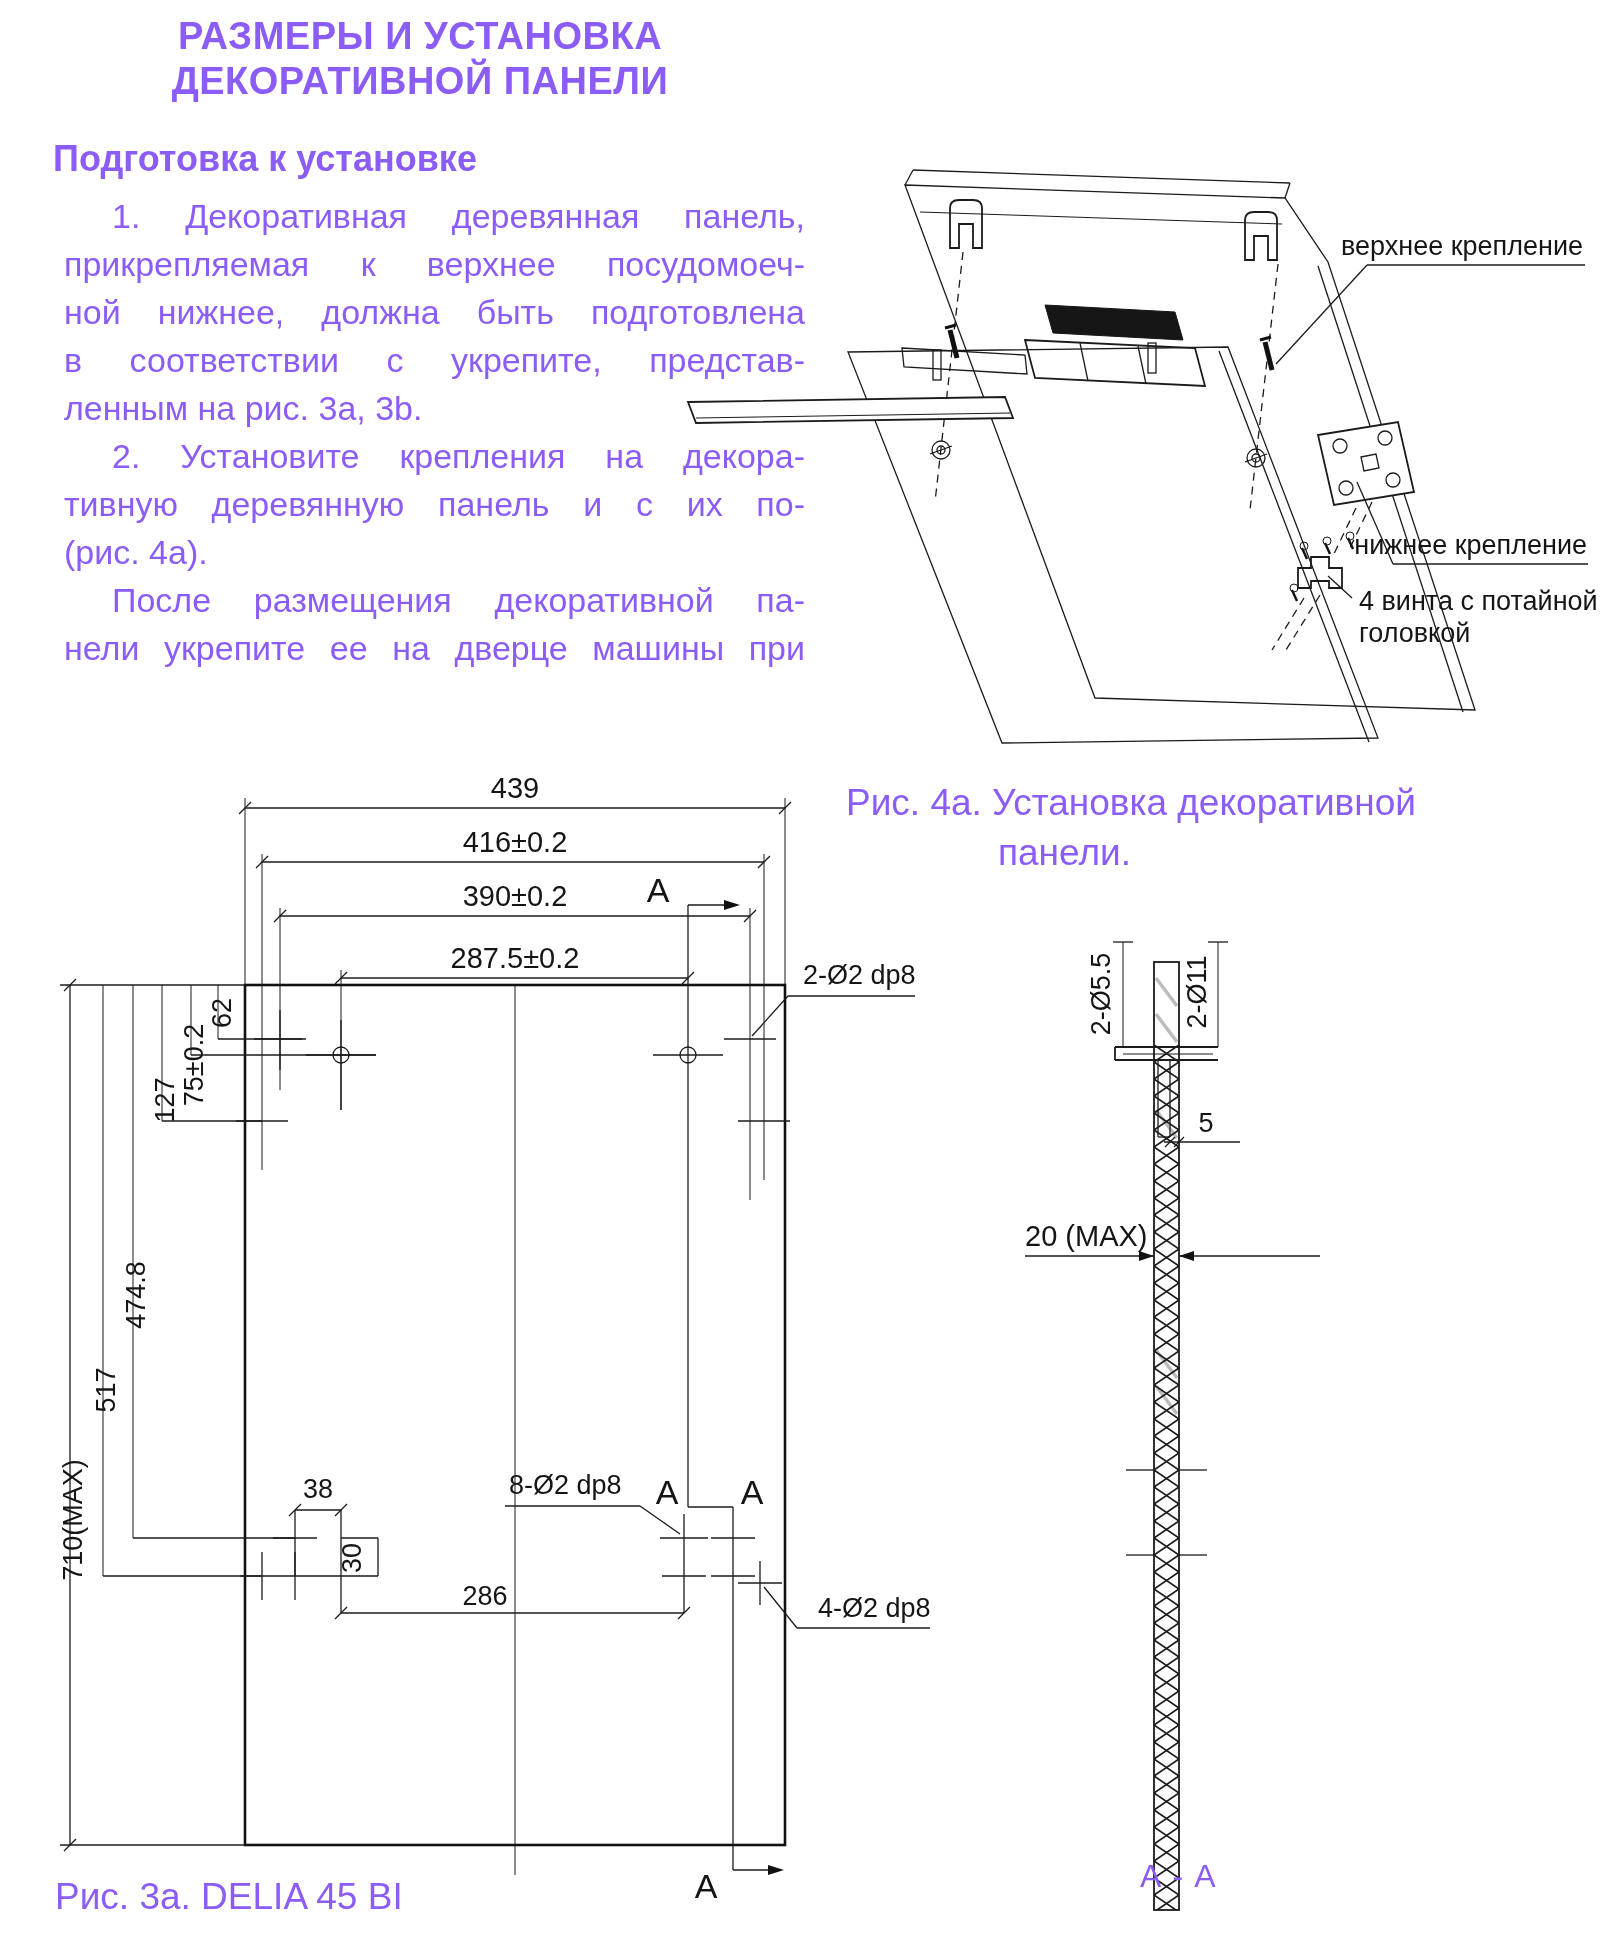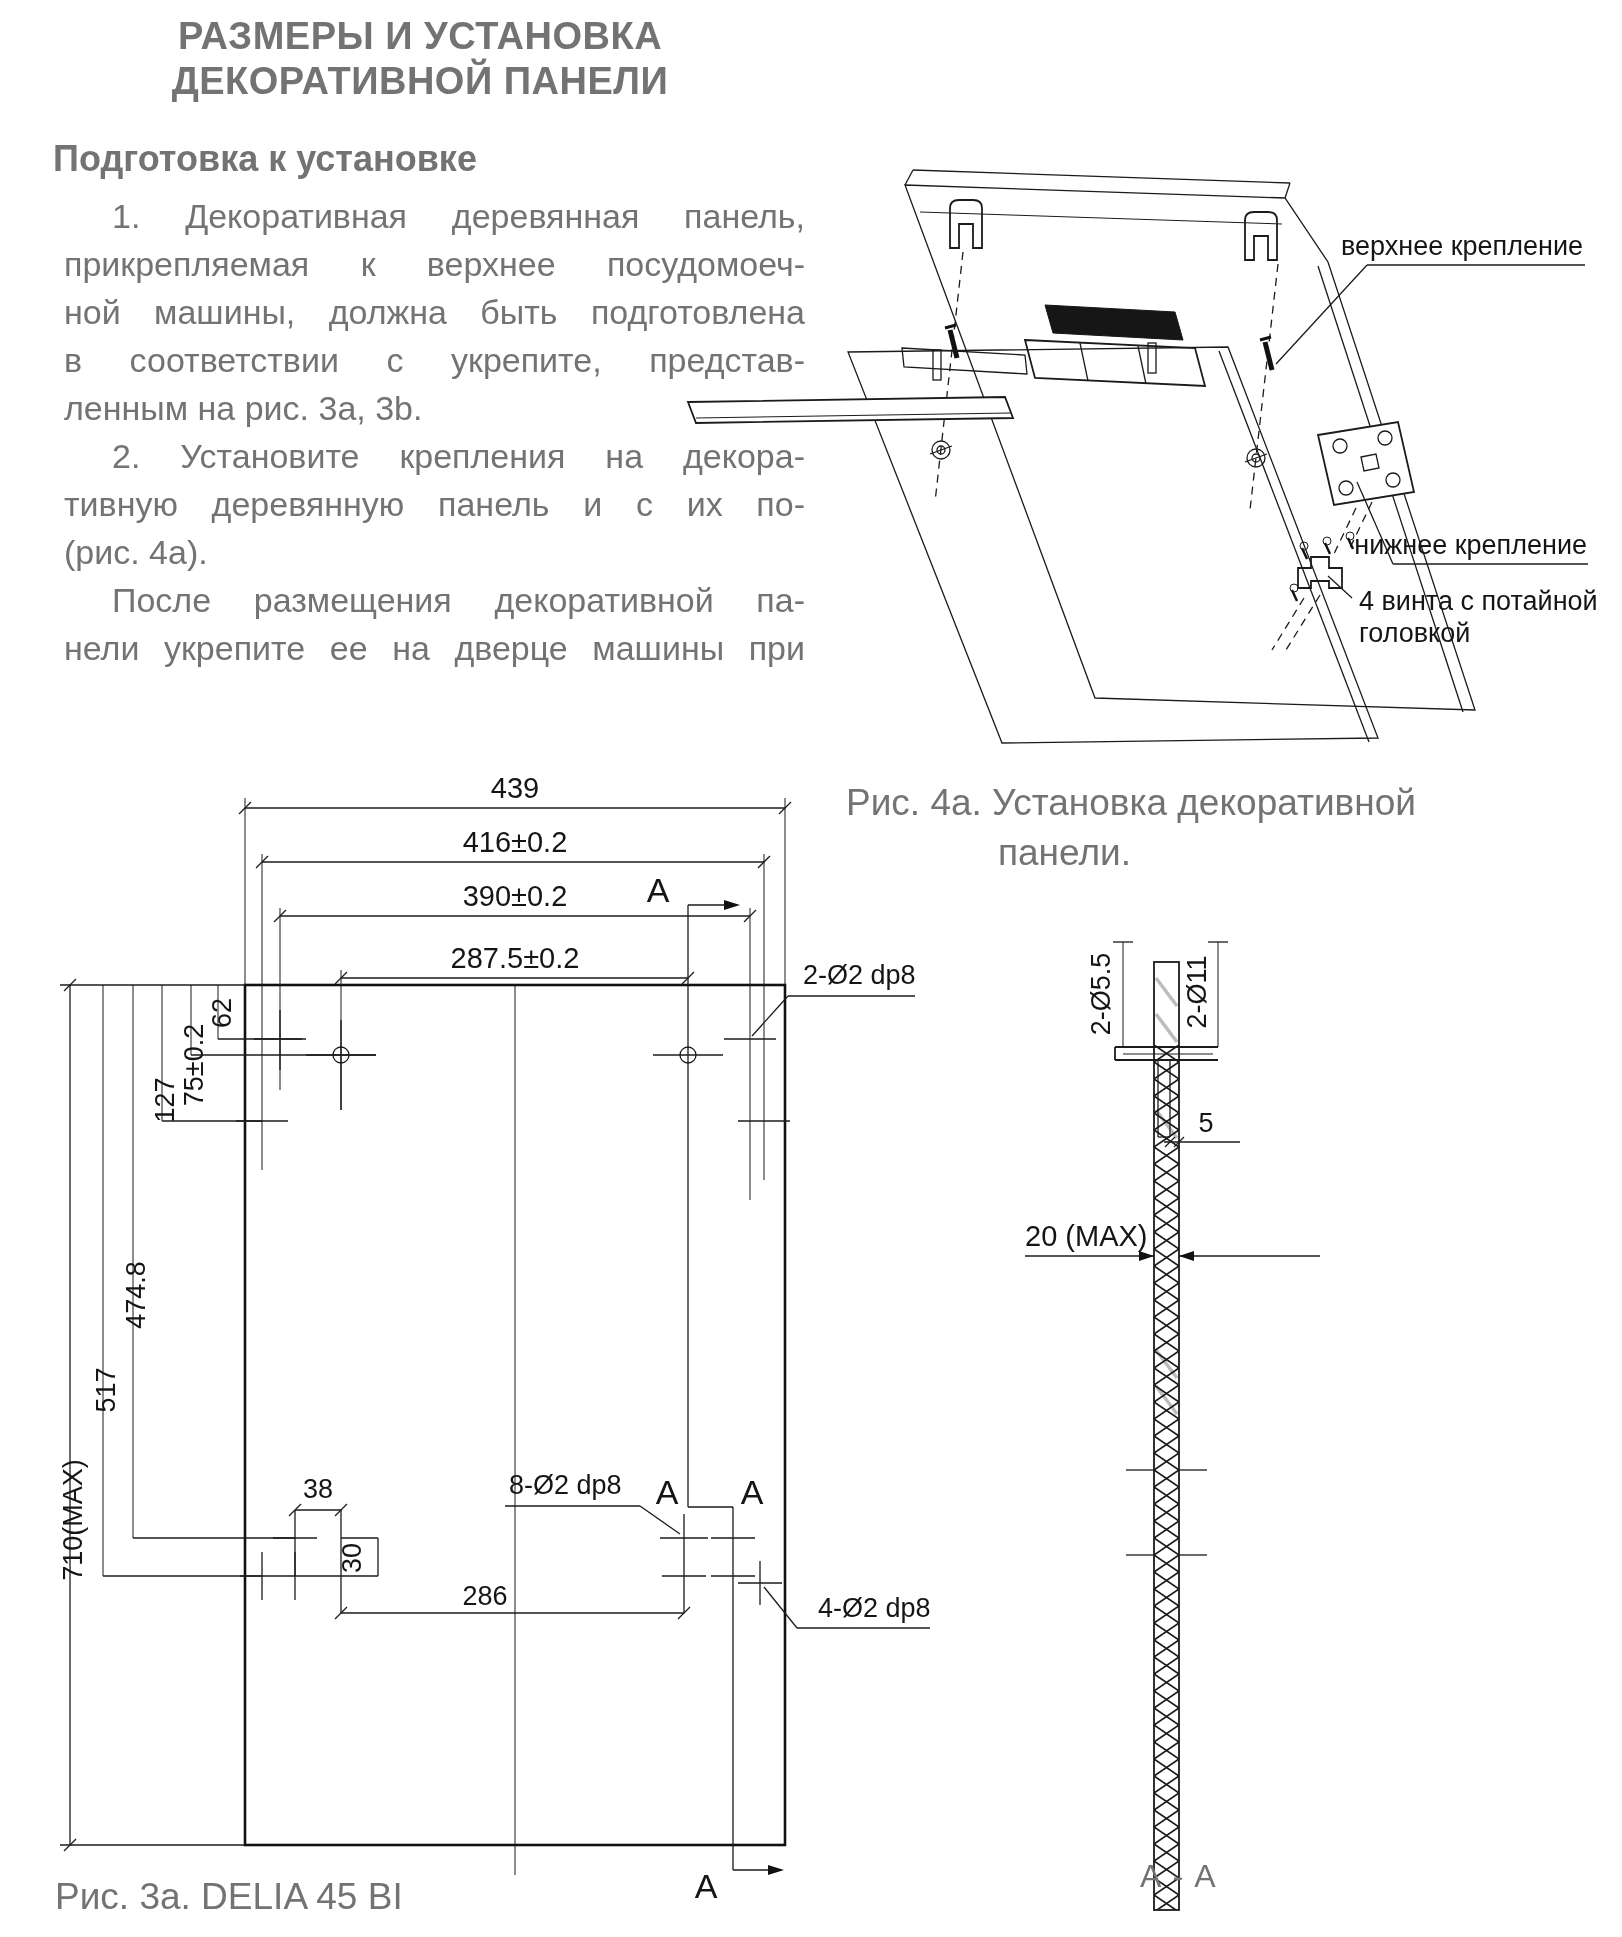--- a/index.html
+++ b/index.html
@@ -1,17 +1,17 @@
 <!DOCTYPE html>
 <html><head>
 <meta charset="utf-8">
 <style>
   html,body{margin:0;padding:0;background:#e8e8e8;}
   .page{position:relative;width:1622px;height:1937px;background:#ffffff;margin:0 auto;
-        font-family:"Liberation Sans",sans-serif;color:#737373;overflow:hidden;}
+        font-family:"Liberation Sans",sans-serif;color:#8b5cf6;overflow:hidden;}
   .title{position:absolute;left:100px;top:14px;width:640px;text-align:center;
          font-size:38px;font-weight:bold;line-height:1.18;letter-spacing:.5px;}
   .sect-head{position:absolute;left:53px;top:138px;font-size:36px;font-weight:bold;}
   .body-text{position:absolute;left:43px;top:192px;width:762px;font-size:34px;line-height:48px;}
   .body-text .line{text-align:justify;text-align-last:justify;white-space:normal;margin-left:21px;}
   .body-text .line.last{text-align-last:left;}
   .body-text .line.first{text-indent:48px;}
   .cap{position:absolute;font-size:37px;line-height:1.35;}
   .cap .cap2{padding-left:152px;}
   .capAA{position:absolute;font-size:32px;letter-spacing:2px;}
@@ -38,21 +38,21 @@
   <div class="title">
     <div>РАЗМЕРЫ И УСТАНОВКА</div>
     <div>ДЕКОРАТИВНОЙ ПАНЕЛИ</div>
   </div>
 
   <div class="sect-head">Подготовка к установке</div>
 
   <div class="body-text">
       <div class="line first">1. Декоративная деревянная панель,</div>
       <div class="line">прикрепляемая к верхнее посудомоеч-</div>
-      <div class="line">ной машины, должна быть подготовлена</div>
+      <div class="line">ной нижнее, должна быть подготовлена</div>
       <div class="line">в соответствии с укрепите, представ-</div>
       <div class="line last">ленным на рис. 3а, 3b.</div>
       <div class="line first">2. Установите крепления на декора-</div>
       <div class="line">тивную деревянную панель и с их по-</div>
       <div class="line last">(рис. 4а).</div>
       <div class="line first">После размещения декоративной па-</div>
       <div class="line">нели укрепите ее на дверце машины при</div>
     </div>
 
   <svg style="left:680px;top:150px" width="930" height="630" viewBox="0 0 930 630">

